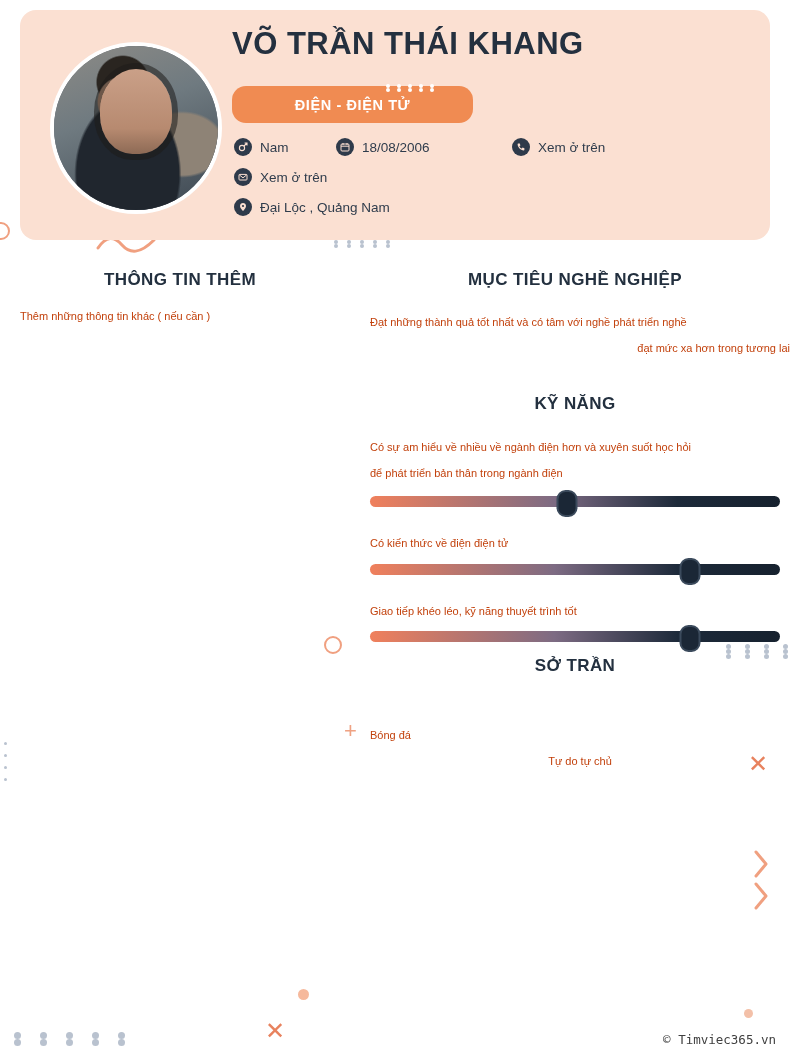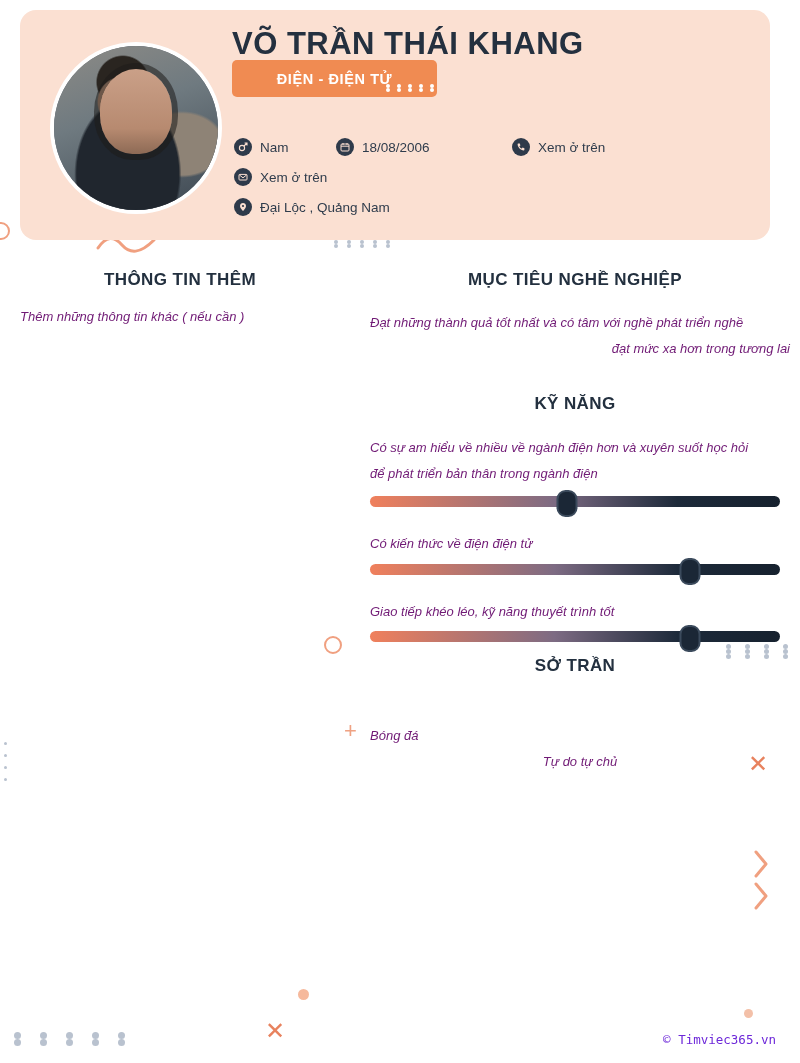--- a/index.html
+++ b/index.html
@@ -109,29 +109,29 @@
     left: 232px;
     top: 26px;
     font-size: 31px;
     font-weight: bold;
     letter-spacing: .5px;
     color: #24303f;
   }
   .job-pill {
     position: absolute;
     left: 232px;
-    top: 60px;
+    top: 86px;
     height: 37px;
     min-width: 205px;
     background: #f08b52;
-    border-radius: 5px;
+    border-radius: 14px;
     display: flex;
     align-items: center;
     justify-content: center;
-    padding: 0 0;
+    padding: 0 18px;
     color: #ffffff;
     font-size: 14.5px;
     font-weight: bold;
     letter-spacing: .6px;
   }
   .info {
     position: absolute;
     font-size: 13.5px;
     color: #2f3c4c;
     display: flex;
@@ -156,24 +156,23 @@
   .sec-title {
     position: absolute;
     font-size: 17px;
     font-weight: bold;
     color: #23303f;
     letter-spacing: .4px;
     text-align: center;
   }
   .body-text {
     position: absolute;
-    font-size: 13px;
+    font-size: 11px;
     line-height: 25px;
-    color: #701a75;
-    font-style: italic;
+    color: #c2410c;
   }
 
   
   .bar-wrap {
     position: absolute;
     height: 11px;
     width: 410px;
     border-radius: 6px;
     background: linear-gradient(90deg, #f0805c 0%, #7d6b83 45%, #1d2a3a 75%, #16212e 100%);
   }
@@ -186,21 +185,21 @@
     background: #1b2736;
     border: 2px solid #3b4a5c;
     transform: translateX(-50%);
   }
 
   .footer {
     position: absolute;
     right: 24px;
     bottom: 16px;
     font-size: 12.5px;
-    color: #6d28d9;
+    color: #404040;
     font-family: "DejaVu Sans Mono", monospace;
   }
 </style>
 </head>
 <body>
 
 <div class="page">
 
   <div class="ring" style="left:-8px; top:222px; width:14px; height:14px;"></div>
   <div class="ring" style="left:324px; top:636px; width:14px; height:14px;"></div>

